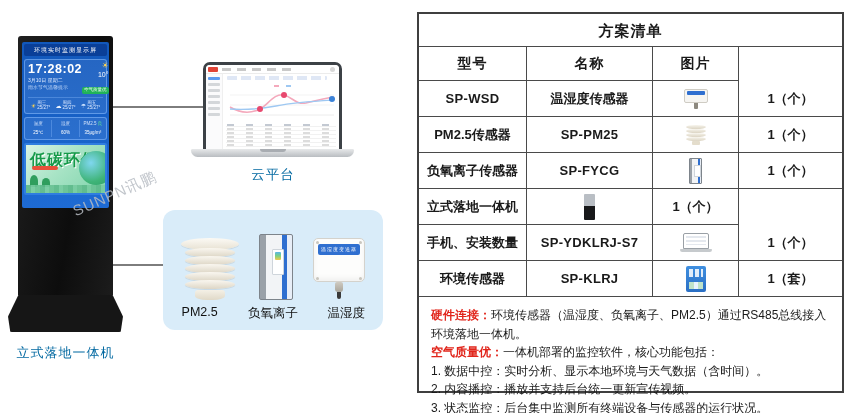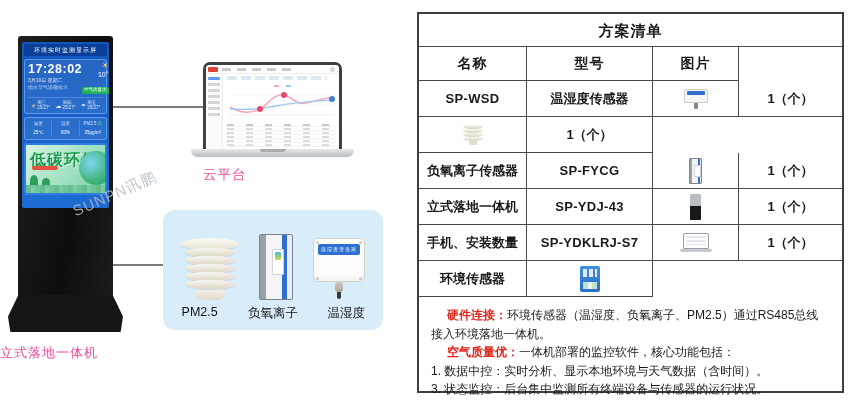--- a/index.html
+++ b/index.html
@@ -48,21 +48,21 @@
   .poster-title { position:absolute; left:4px; top:5px; font-size:16px; font-weight:bold; color:#169a4a;
     text-shadow:1px 1px 0 #fff; letter-spacing:1px; }
   .poster-ribbon { position:absolute; left:6px; top:21px; width:26px; height:4px; background:#e8503a; border-radius:2px; }
   .poster-globe { position:absolute; right:-8px; top:6px; width:34px; height:34px; border-radius:50%;
     background:radial-gradient(circle at 35% 35%,#7fd7ef 0%,#3fb478 60%,#2c9d63 100%); }
   .poster-tree { position:absolute; bottom:6px; width:8px; height:12px; background:#2f9e5d; border-radius:50% 50% 20% 20%; }
   .poster-skyline { position:absolute; bottom:0; left:0; right:0; height:8px;
     background:repeating-linear-gradient(90deg,#5cb98a 0 5px,#76cba0 5px 9px,#68c193 9px 14px); opacity:.9; }
   .kiosk-base { position:absolute; left:8px; top:295px; width:115px; height:37px; background:#161616;
     clip-path:polygon(9% 0,91% 0,100% 58%,98% 100%,2% 100%,0 58%); border-radius:4px; z-index:1; }
-  .diagram-label { position:absolute; color:#ec4899; font-size:13px; text-align:left; letter-spacing:1px; }
+  .diagram-label { position:absolute; color:#0369a1; font-size:13px; text-align:center; letter-spacing:1px; }
   #kiosk-label { left:0px; top:344px; width:131px; }
   .watermark { position:absolute; left:74px; top:203px; z-index:6; color:#b7bcc3; font-size:15px;
     letter-spacing:1px; transform:rotate(-24deg); transform-origin:left center; opacity:.85; white-space:nowrap; }
 
   
   .laptop-screen { position:absolute; left:203px; top:62px; width:139px; height:88px; background:#fff;
     border:3px solid #3c4146; border-bottom-width:1px; border-radius:7px 7px 0 0; overflow:hidden; z-index:2; }
   .lt-navbar { position:absolute; left:0; top:0; right:0; height:9px; border-bottom:1px solid #ececec; background:#fff; }
   .lt-logo { position:absolute; left:2px; top:2px; width:10px; height:5px; background:#e04437; border-radius:1px; }
   .lt-tabs { position:absolute; left:16px; top:3px; width:70px; height:3px;
@@ -125,21 +125,21 @@
   .t-title { height:33px; line-height:33px; text-align:center; font-size:15px; font-weight:bold;
     color:#1a1a1a; border-bottom:1px solid #4a4a4a; letter-spacing:1px; }
   .t-grid { display:grid; grid-template-columns:108px 126px 86px 1fr; }
   .t-cell { display:flex; align-items:center; justify-content:center; border-right:1px solid #4a4a4a;
     border-bottom:1px solid #4a4a4a; color:#1a1a1a; }
   .t-cell:nth-child(4n) { border-right:none; }
   .t-head .t-cell { height:34px; font-weight:bold; font-size:14px; letter-spacing:1px; }
   .t-row .t-cell { height:36px; font-size:13px; font-weight:600; }
   .t-row .t-cell.model { letter-spacing:.3px; }
   .t-notes { flex:1; padding:9px 12px 6px; font-size:12px; line-height:18.5px; color:#1a1a1a; }
-  .t-note-label { color:#e1251b; font-weight:bold;margin-left:16px; }
+  .t-note-label { color:#e1251b; font-weight:bold; }
 
   
   .mini { position:relative; display:inline-block; }
   .mini-wsd { width:24px; height:20px; }
   .mini-wsd .b { position:absolute; left:0; top:0; width:24px; height:14px; background:#f6f5f2; border:1px solid #cfccc4; border-radius:2px; }
   .mini-wsd .s { position:absolute; left:3px; top:2px; width:18px; height:4px; background:#2f6fd0; border-radius:1px; }
   .mini-wsd .p { position:absolute; left:10px; top:14px; width:4px; height:6px; background:#8d897f; border-radius:0 0 1px 1px; }
   .mini-pm25 { width:24px; height:20px; }
   .mini-pm25 .l { position:absolute; left:2px; width:20px; height:4px; background:linear-gradient(180deg,#f7f4ec,#dcd5c4); border-radius:50%; }
   .mini-pm25 .f { position:absolute; left:8px; bottom:0; width:8px; height:4px; background:#e4ddcc; border-radius:1px; }
@@ -302,38 +302,40 @@
     <div class="sensor-labels" id="sensor-labels">
         <div class="sensor-label"><span>PM2.5</span></div>
         <div class="sensor-label"><span>负氧离子</span></div>
         <div class="sensor-label"><span>温湿度</span></div>
       </div>
   </div>
 
   <div class="spec-table">
     <div class="t-title">方案清单</div>
     <div class="t-grid t-head">
+      <div class="t-cell">型号</div>
       <div class="t-cell">名称</div>
-      <div class="t-cell">型号</div>
       <div class="t-cell">图片</div>
     </div>
     <div id="table-rows">
         <div class="t-grid t-row">
     <div class="t-cell model">SP-WSD</div>
     <div class="t-cell name">温湿度传感器</div>
     <div class="t-cell pic">
             <span class="mini mini-wsd">
               <i class="b" style="position:absolute;left:0;top:0;width:24px;height:14px;background:#f6f5f2;border:1px solid #cfccc4;border-radius:2px;"></i>
               <i class="s" style="position:absolute;left:3px;top:2px;width:18px;height:4px;background:#2f6fd0;border-radius:1px;"></i>
               <i class="p" style="position:absolute;left:10px;top:14px;width:4px;height:6px;background:#8d897f;"></i>
             </span>
           </div>
     <div class="t-cell qty">1（个）</div>
   </div>
         <div class="t-grid t-row">
+    <div class="t-cell name">PM2.5传感器</div>
+    <div class="t-cell model">SP-PM25</div>
     <div class="t-cell pic">
             <span class="mini mini-pm25">
               <i class="l" style="top:0;position:absolute;left:2px;width:20px;height:4px;background:linear-gradient(180deg,#f7f4ec,#dcd5c4);border-radius:50%;"></i>
               <i class="l" style="top:4px;position:absolute;left:2px;width:20px;height:4px;background:linear-gradient(180deg,#f7f4ec,#dcd5c4);border-radius:50%;"></i>
               <i class="l" style="top:8px;position:absolute;left:2px;width:20px;height:4px;background:linear-gradient(180deg,#f7f4ec,#dcd5c4);border-radius:50%;"></i>
               <i class="l" style="top:12px;position:absolute;left:2px;width:20px;height:4px;background:linear-gradient(180deg,#f7f4ec,#dcd5c4);border-radius:50%;"></i>
               <i class="f" style="position:absolute;left:8px;bottom:0;width:8px;height:4px;background:#e4ddcc;"></i>
             </span>
           </div>
     <div class="t-cell qty">1（个）</div>
@@ -341,46 +343,48 @@
         <div class="t-grid t-row">
     <div class="t-cell name">负氧离子传感器</div>
     <div class="t-cell model">SP-FYCG</div>
     <div class="t-cell pic">
             <span class="mini mini-ion"></span>
           </div>
     <div class="t-cell qty">1（个）</div>
   </div>
         <div class="t-grid t-row">
     <div class="t-cell name">立式落地一体机</div>
-    <div class="t-cell model">SP-YDJ-43</div>
     <div class="t-cell pic">
             <span class="mini mini-kiosk"></span>
           </div>
     <div class="t-cell qty">1（个）</div>
   </div>
         <div class="t-grid t-row">
     <div class="t-cell name">手机、安装数量</div>
     <div class="t-cell model">SP-YDKLRJ-S7</div>
     <div class="t-cell pic">
             <span class="mini mini-laptop">
               <i class="scr" style="position:absolute;left:3px;top:0;width:26px;height:16px;background:#fff;border:1px solid #9aa0a6;border-radius:2px 2px 0 0;"></i>
               <i class="ln" style="position:absolute;left:6px;top:3px;width:20px;height:9px;background:repeating-linear-gradient(180deg,#e4e8ee 0 2px,transparent 2px 4px);"></i>
               <i class="bs" style="position:absolute;left:0;top:16px;width:32px;height:3px;background:#c6cacd;border-radius:1px 1px 3px 3px;"></i>
             </span>
           </div>
     <div class="t-cell qty">1（个）</div>
   </div>
         <div class="t-grid t-row">
     <div class="t-cell name">环境传感器</div>
+    <div class="t-cell model">SP-KLRJ</div>
     <div class="t-cell pic">
             <span class="mini mini-soft"></span>
           </div>
+    <div class="t-cell qty">1（套）</div>
   </div>
       </div>
     <div class="t-notes" id="table-notes">
         <div class="t-note-line"><span class="t-note-label">硬件连接：</span><span>环境传感器（温湿度、负氧离子、PM2.5）通过RS485总线接入环境落地一体机。</span></div>
         <div class="t-note-line"><span class="t-note-label">空气质量优：</span><span>一体机部署的监控软件，核心功能包括：</span></div>
         <div class="t-note-line"><span>1. 数据中控：实时分析、显示本地环境与天气数据（含时间）。</span></div>
+        <div class="t-note-line"><span>2. 内容播控：播放并支持后台统一更新宣传视频。</span></div>
         <div class="t-note-line"><span>3. 状态监控：后台集中监测所有终端设备与传感器的运行状况。</span></div>
       </div>
   </div>
 
 </div>
 
 </body></html>

